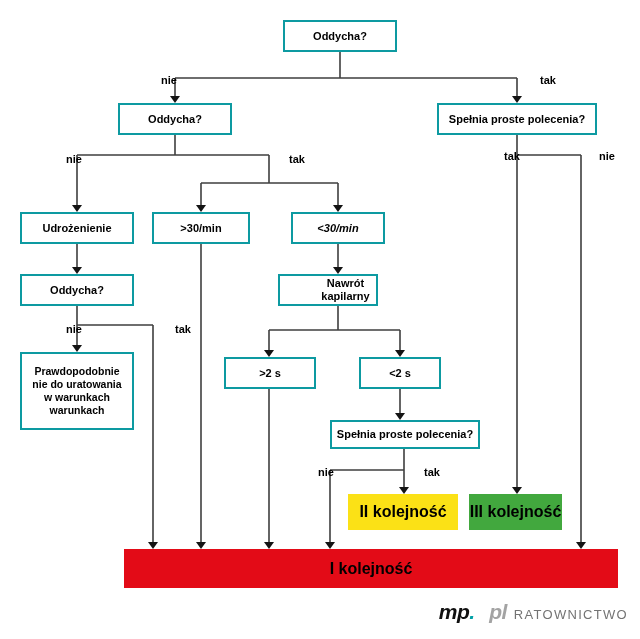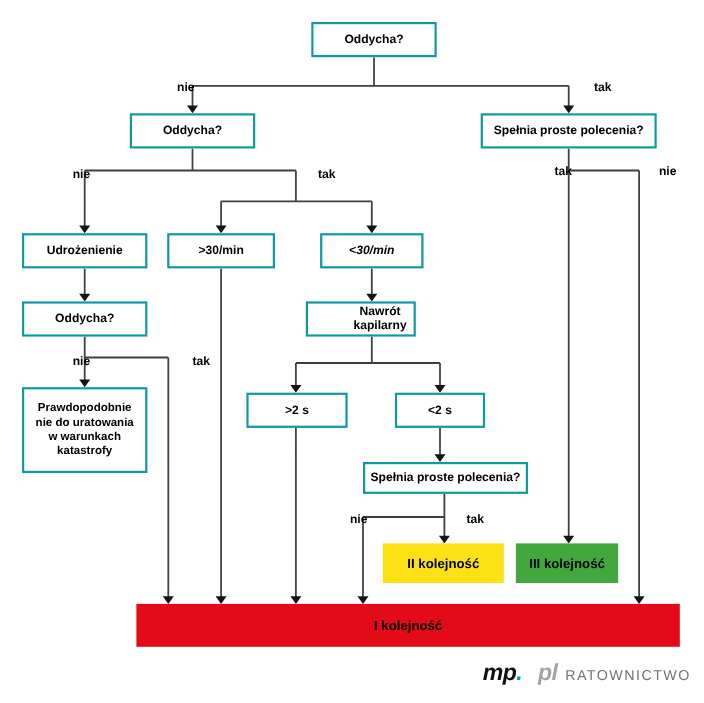--- a/index.html
+++ b/index.html
@@ -9,21 +9,21 @@
   }
   svg.connectors { position:absolute; left:0; top:0; }
   .box {
     position:absolute; box-sizing:border-box; background:#ffffff;
     border:2px solid #0d9aa1; display:flex; flex-direction:column;
     align-items:center; justify-content:center;
     font-size:11px; font-weight:700; color:#000; text-align:center; line-height:13px;
   }
   .prio {
     position:absolute; box-sizing:border-box; display:flex; align-items:center;
-    justify-content:center; font-size:12px; font-weight:700; color:#000; text-align:left;
+    justify-content:center; font-size:16px; font-weight:700; color:#000; text-align:left;
   }
   .lbl { position:absolute; font-size:11px; font-weight:700; color:#000; line-height:13px;padding-left:12px; }
   .lbl.r { text-align:right; }
   .logo { position:absolute; right:12px; top:600px; display:flex; align-items:baseline; }
   .logo-mp  { font-size:21px; font-weight:800; font-style:italic; color:#101010; letter-spacing:-0.5px; }
   .logo-dot { font-size:21px; font-weight:800; font-style:italic; color:#00a0a6; }
   .logo-pl  { font-size:21px; font-weight:800; font-style:italic; color:#a3a3a3; letter-spacing:-0.5px;margin-left:14px; }
   .logo-brand { font-size:13px; font-weight:400; color:#737373; letter-spacing:1.3px; margin-left:7px; }
 </style>
 </head>
@@ -93,21 +93,21 @@
   </div>
 
   <div class="box" style="left:278px; top:274px; width:100px; height:32px;padding-left:35px;">
     <span>Nawrót kapilarny</span>
   </div>
 
   <div class="box" style="left:20px; top:352px; width:114px; height:78px; font-size:10.5px;">
     <span>Prawdopodobnie</span>
     <span>nie do uratowania</span>
     <span>w warunkach</span>
-    <span>katastrofy</span>
+    <span>warunkach</span>
   </div>
 
   <div class="box" style="left:224px; top:357px; width:92px; height:32px;">
     <span>&gt;2 s</span>
   </div>
 
   <div class="box" style="left:359px; top:357px; width:82px; height:32px;">
     <span>&lt;2 s</span>
   </div>
 

